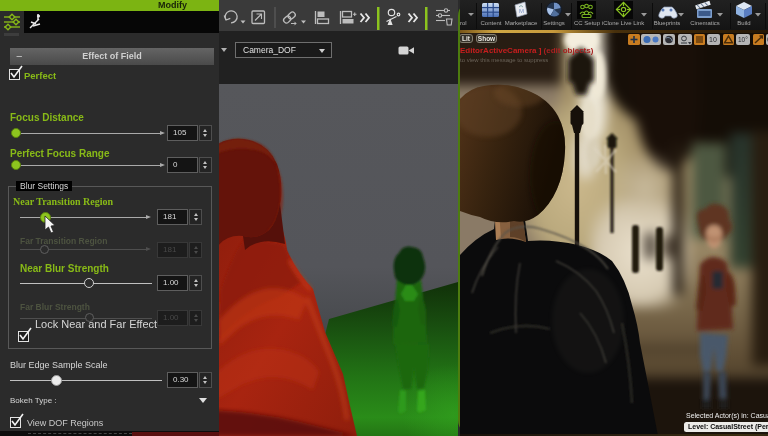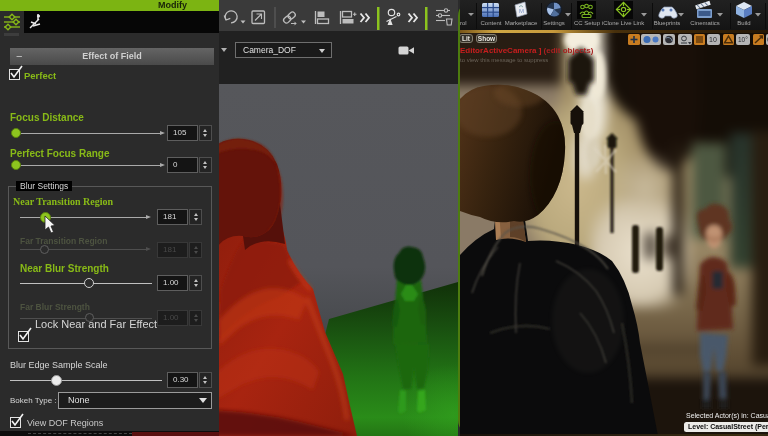--- a/index.html
+++ b/index.html
@@ -148,21 +148,20 @@
     <div class="wlbl" style="left:10px;top:360px;font-size:9px;">Blur Edge Sample Scale</div>
     <div class="track" style="left:10px;top:380px;width:152px;background:#c0c0c0;"></div>
     <div class="knob" style="left:51px;top:374.5px;width:11px;height:11px;background:#ececec;border-color:#9a9a9a;"></div>
     <div class="vbox" style="left:167px;top:372px;">0.30</div>
     <div class="spin" style="left:198.5px;top:372px;">
         <span class="u"></span>
         <span class="d"></span>
       </div>
 
     <div class="wlbl" style="left:10px;top:396px;font-size:8px;">Bokeh Type :</div>
-    <div class="abs" style="left:58px;top:392px;width:154px;height:17px;background:#1c1c1c;border:1px solid #9a9a9a;box-sizing:border-box;color:#e0e0e0;font-size:9px;line-height:15px;padding-left:9px;">None</div>
     <div class="abs" style="left:199px;top:398px;width:0;height:0;border-left:4.5px solid transparent;border-right:4.5px solid transparent;border-top:5.5px solid #e0e0e0;"></div>
 
     <div class="cb" style="left:10px;top:417px;"></div>
     <svg class="abs" style="left:10px;top:412px;" width="16" height="16" viewBox="0 0 16 16">
       <path d="M2 9 L5 13 L13 2" stroke="#f2f2f2" stroke-width="1.6" fill="none"></path>
     </svg>
     <div class="wlbl" style="left:27px;top:418px;font-size:9px;color:#c9c9c9;">View DOF Regions</div>
 
     <div class="abs" style="left:0;top:431px;width:219px;height:5px;background:#0d0d0d;"></div>
     <div class="abs" style="left:28px;top:433px;width:104px;height:0;border-top:1px dashed #454545;"></div>

